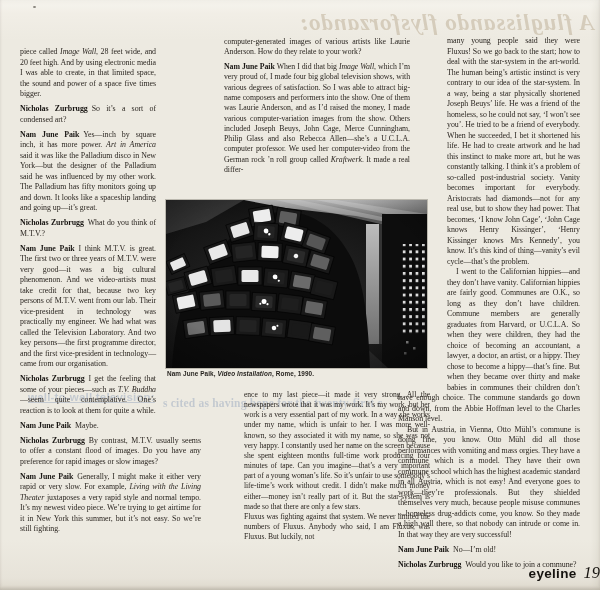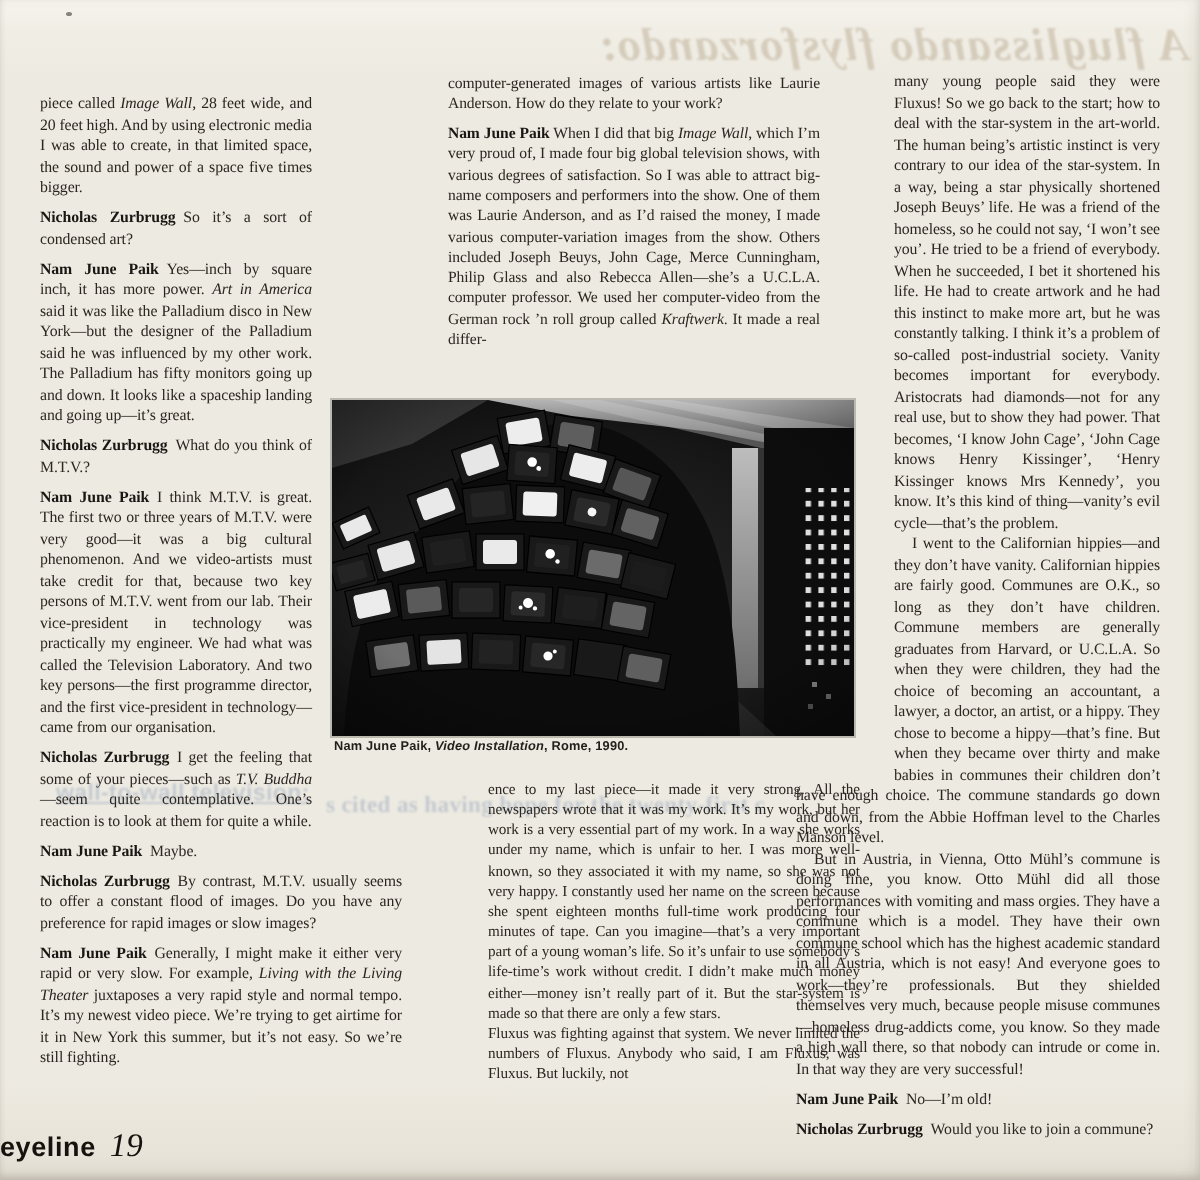--- a/index.html
+++ b/index.html
@@ -40,21 +40,21 @@
   .ghost{position:absolute;z-index:1;pointer-events:none;white-space:nowrap;}
   #ghost-top{right:6px;top:10px;transform:scaleX(-1);
      font:bold italic 23px "Liberation Serif",serif;color:rgba(153,128,92,.30);
      letter-spacing:1px;filter:blur(.5px);}
   .bleed{font:bold 11.5px "Liberation Sans",sans-serif;color:rgba(100,127,170,.30);
      letter-spacing:.2px;filter:blur(.4px);}
   #bleed1{left:163px;top:397px;font-family:Liberation Serif, serif;}
   #bleed2{left:28px;top:391px;text-decoration:underline;}
   .speck{position:absolute;left:33px;top:6px;width:3px;height:2px;background:#4a463f;border-radius:50%;opacity:.65;z-index:1;}
   
-  .footer{position:absolute;left:0;right:0;top:563px;text-align:left;z-index:3;}
+  .footer{position:absolute;left:0;right:0;top:563px;text-align:right;z-index:3;}
   .footer .brand{font:bold 13.5px "Liberation Sans",sans-serif;color:#16130f;letter-spacing:.3px;}
   .footer .num{font:italic 16.5px "Liberation Serif",serif;color:#16130f;margin-left:7px;}
 </style>
 </head>
 <body>
 
 <div class="page">
 
   <div class="speck"></div>
 

